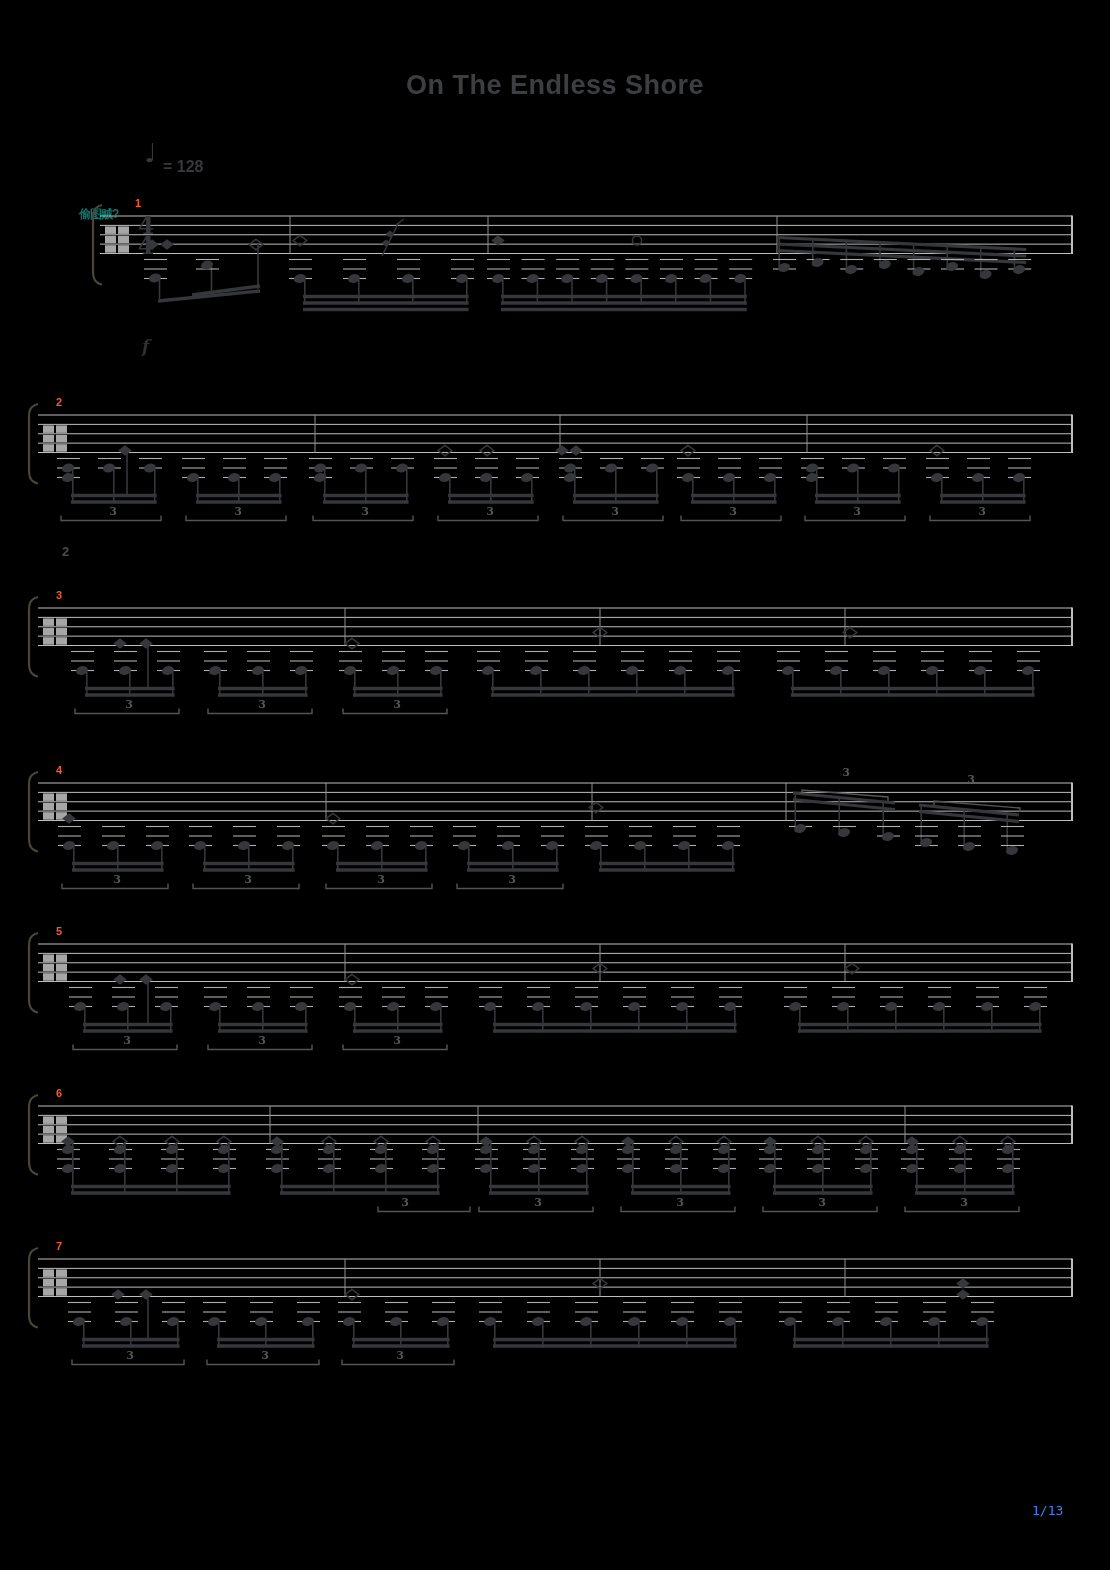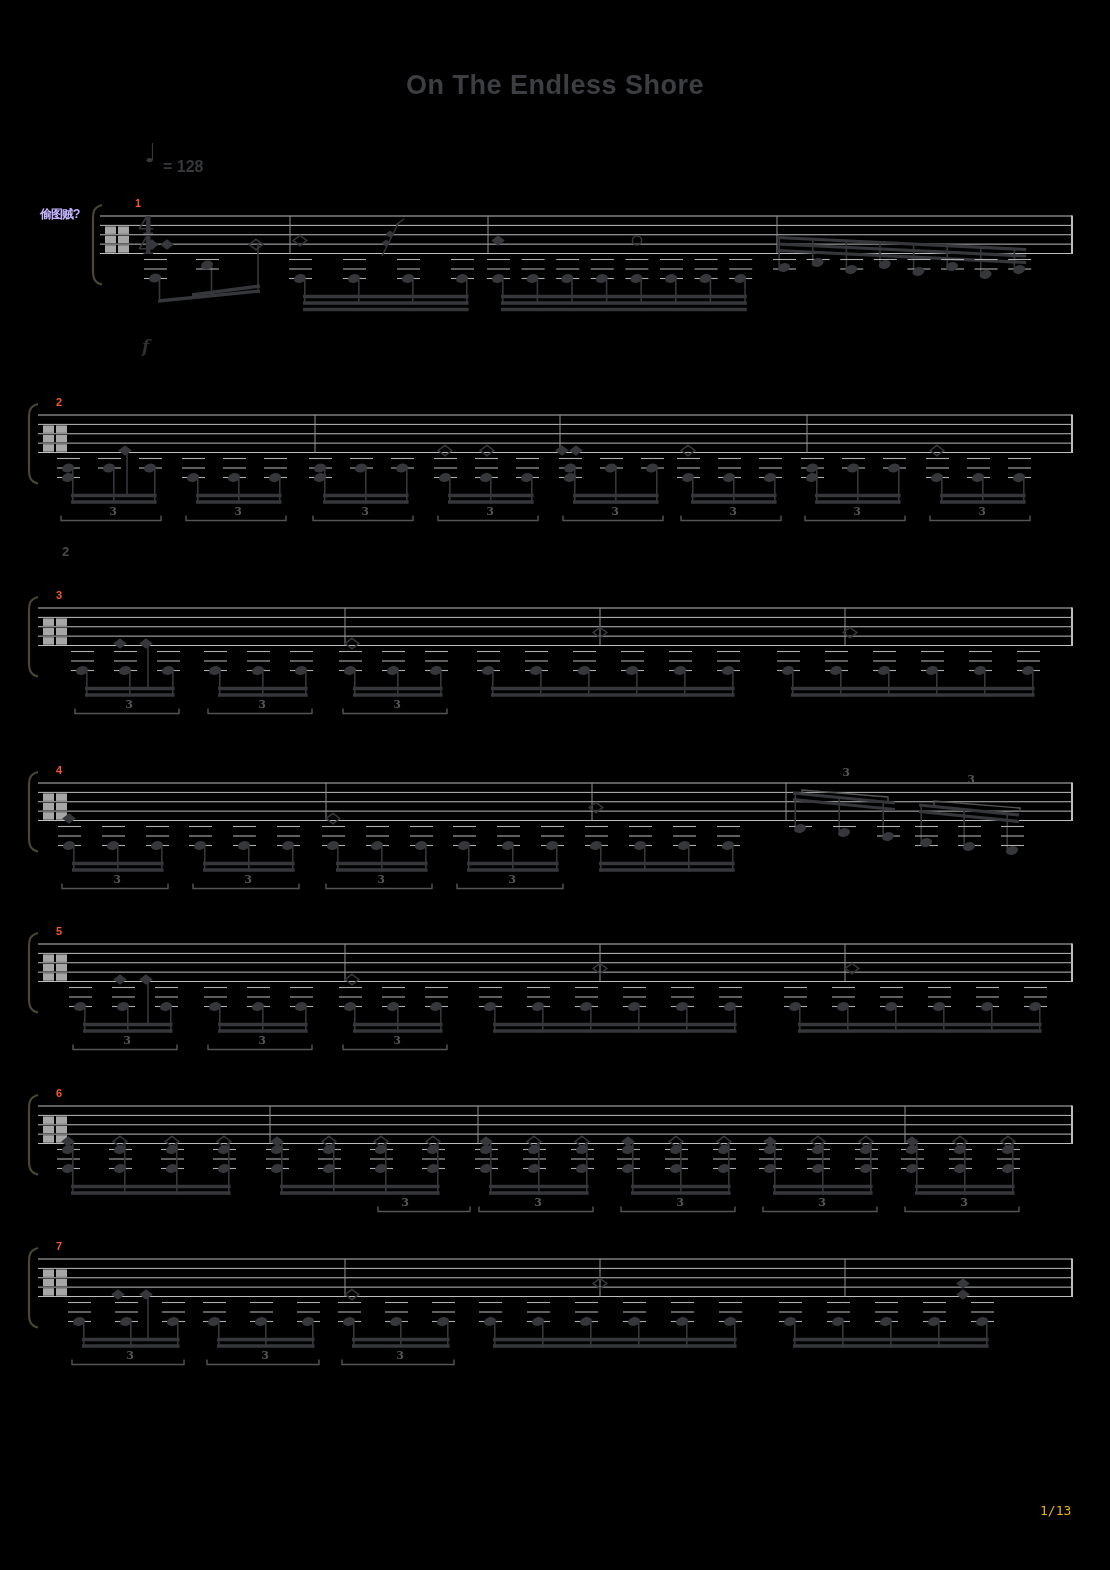--- a/index.html
+++ b/index.html
@@ -20,21 +20,21 @@
 </style>
 </head>
 <body>
 
 <div class="page" style="background: rgb(0, 0, 0);">
   <div class="abs title" style="color: rgb(61, 62, 66);">On The Endless Shore</div>
 
   <div class="abs tempo-glyph" style="color: rgb(55, 56, 60);">♩</div>
   <div class="abs tempo-label" style="color: rgb(55, 56, 60);">= 128</div>
 
-  <div class="abs watermark" style="color: #c4b5fd;">偷图贼?</div>
+  <div class="abs watermark" style="color: #0f766e; margin-left: 39px;">偷图贼?</div>
 
   <svg id="score-svg" width="1110" height="1570" viewBox="0 0 1110 1570">
       <g>
         <line x1="100" y1="216" x2="1072" y2="216" stroke="#bdbdbd" stroke-width="1"></line>
         <line x1="100" y1="225.375" x2="1072" y2="225.375" stroke="#bdbdbd" stroke-width="1"></line>
         <line x1="100" y1="234.75" x2="1072" y2="234.75" stroke="#bdbdbd" stroke-width="1"></line>
         <line x1="100" y1="244.125" x2="1072" y2="244.125" stroke="#bdbdbd" stroke-width="1"></line>
         <line x1="100" y1="253.5" x2="1072" y2="253.5" stroke="#bdbdbd" stroke-width="1"></line>
         <line x1="290" y1="216" x2="290" y2="253.5" stroke="#8f8f8f" stroke-width="1"></line>
         <line x1="488" y1="216" x2="488" y2="253.5" stroke="#8f8f8f" stroke-width="1"></line>
@@ -1115,14 +1115,14 @@
       <div class="mnum" style="left: 56px; top: 396px; color: rgb(240, 90, 45);">2</div>
       <div class="mnum" style="left: 56px; top: 589px; color: rgb(240, 90, 45);">3</div>
       <div class="mnum" style="left: 56px; top: 764px; color: rgb(240, 90, 45);">4</div>
       <div class="mnum" style="left: 56px; top: 925px; color: rgb(240, 90, 45);">5</div>
       <div class="mnum" style="left: 56px; top: 1087px; color: rgb(240, 90, 45);">6</div>
       <div class="mnum" style="left: 56px; top: 1240px; color: rgb(240, 90, 45);">7</div>
     </div>
 
   <div class="abs dynamic" style="color: rgb(47, 48, 51);">f</div>
   <div class="abs ending" style="color: rgb(74, 75, 80);">2</div>
-  <div class="abs pageno" style="color: #eab308; margin-left: 8px;">1/13</div>
+  <div class="abs pageno" style="color: #3b82f6;">1/13</div>
 </div>
 
 </body></html>

